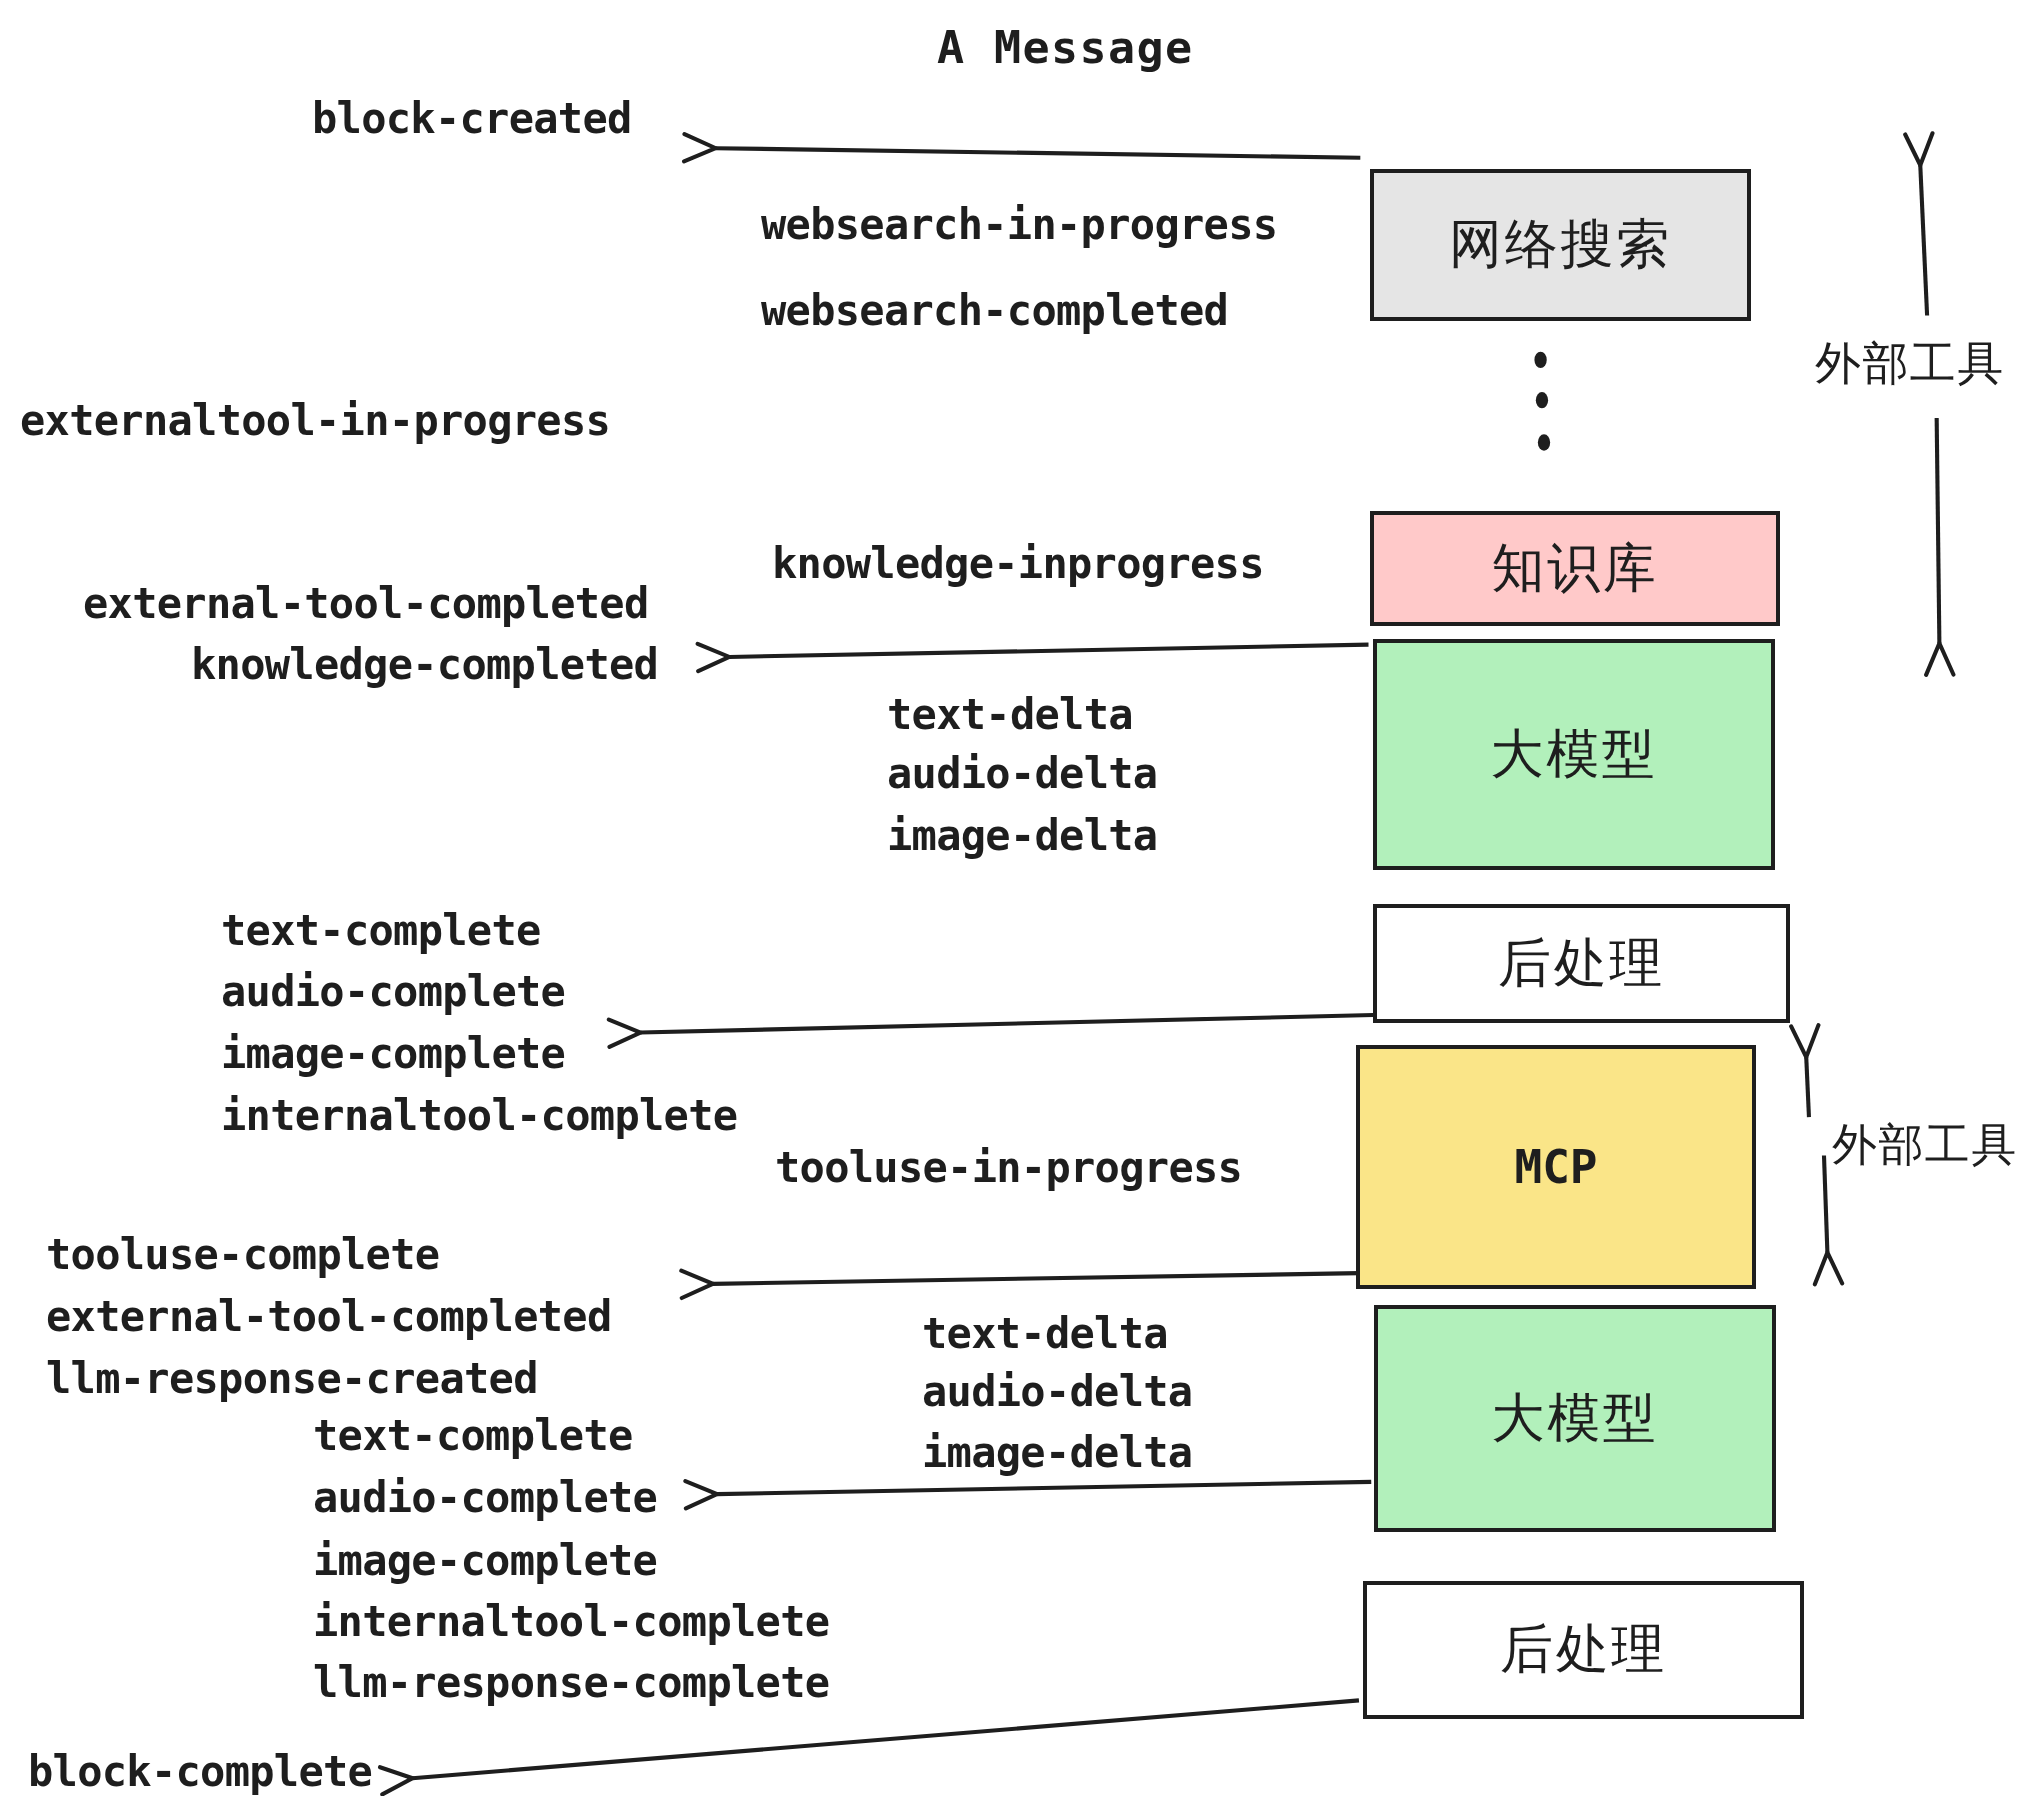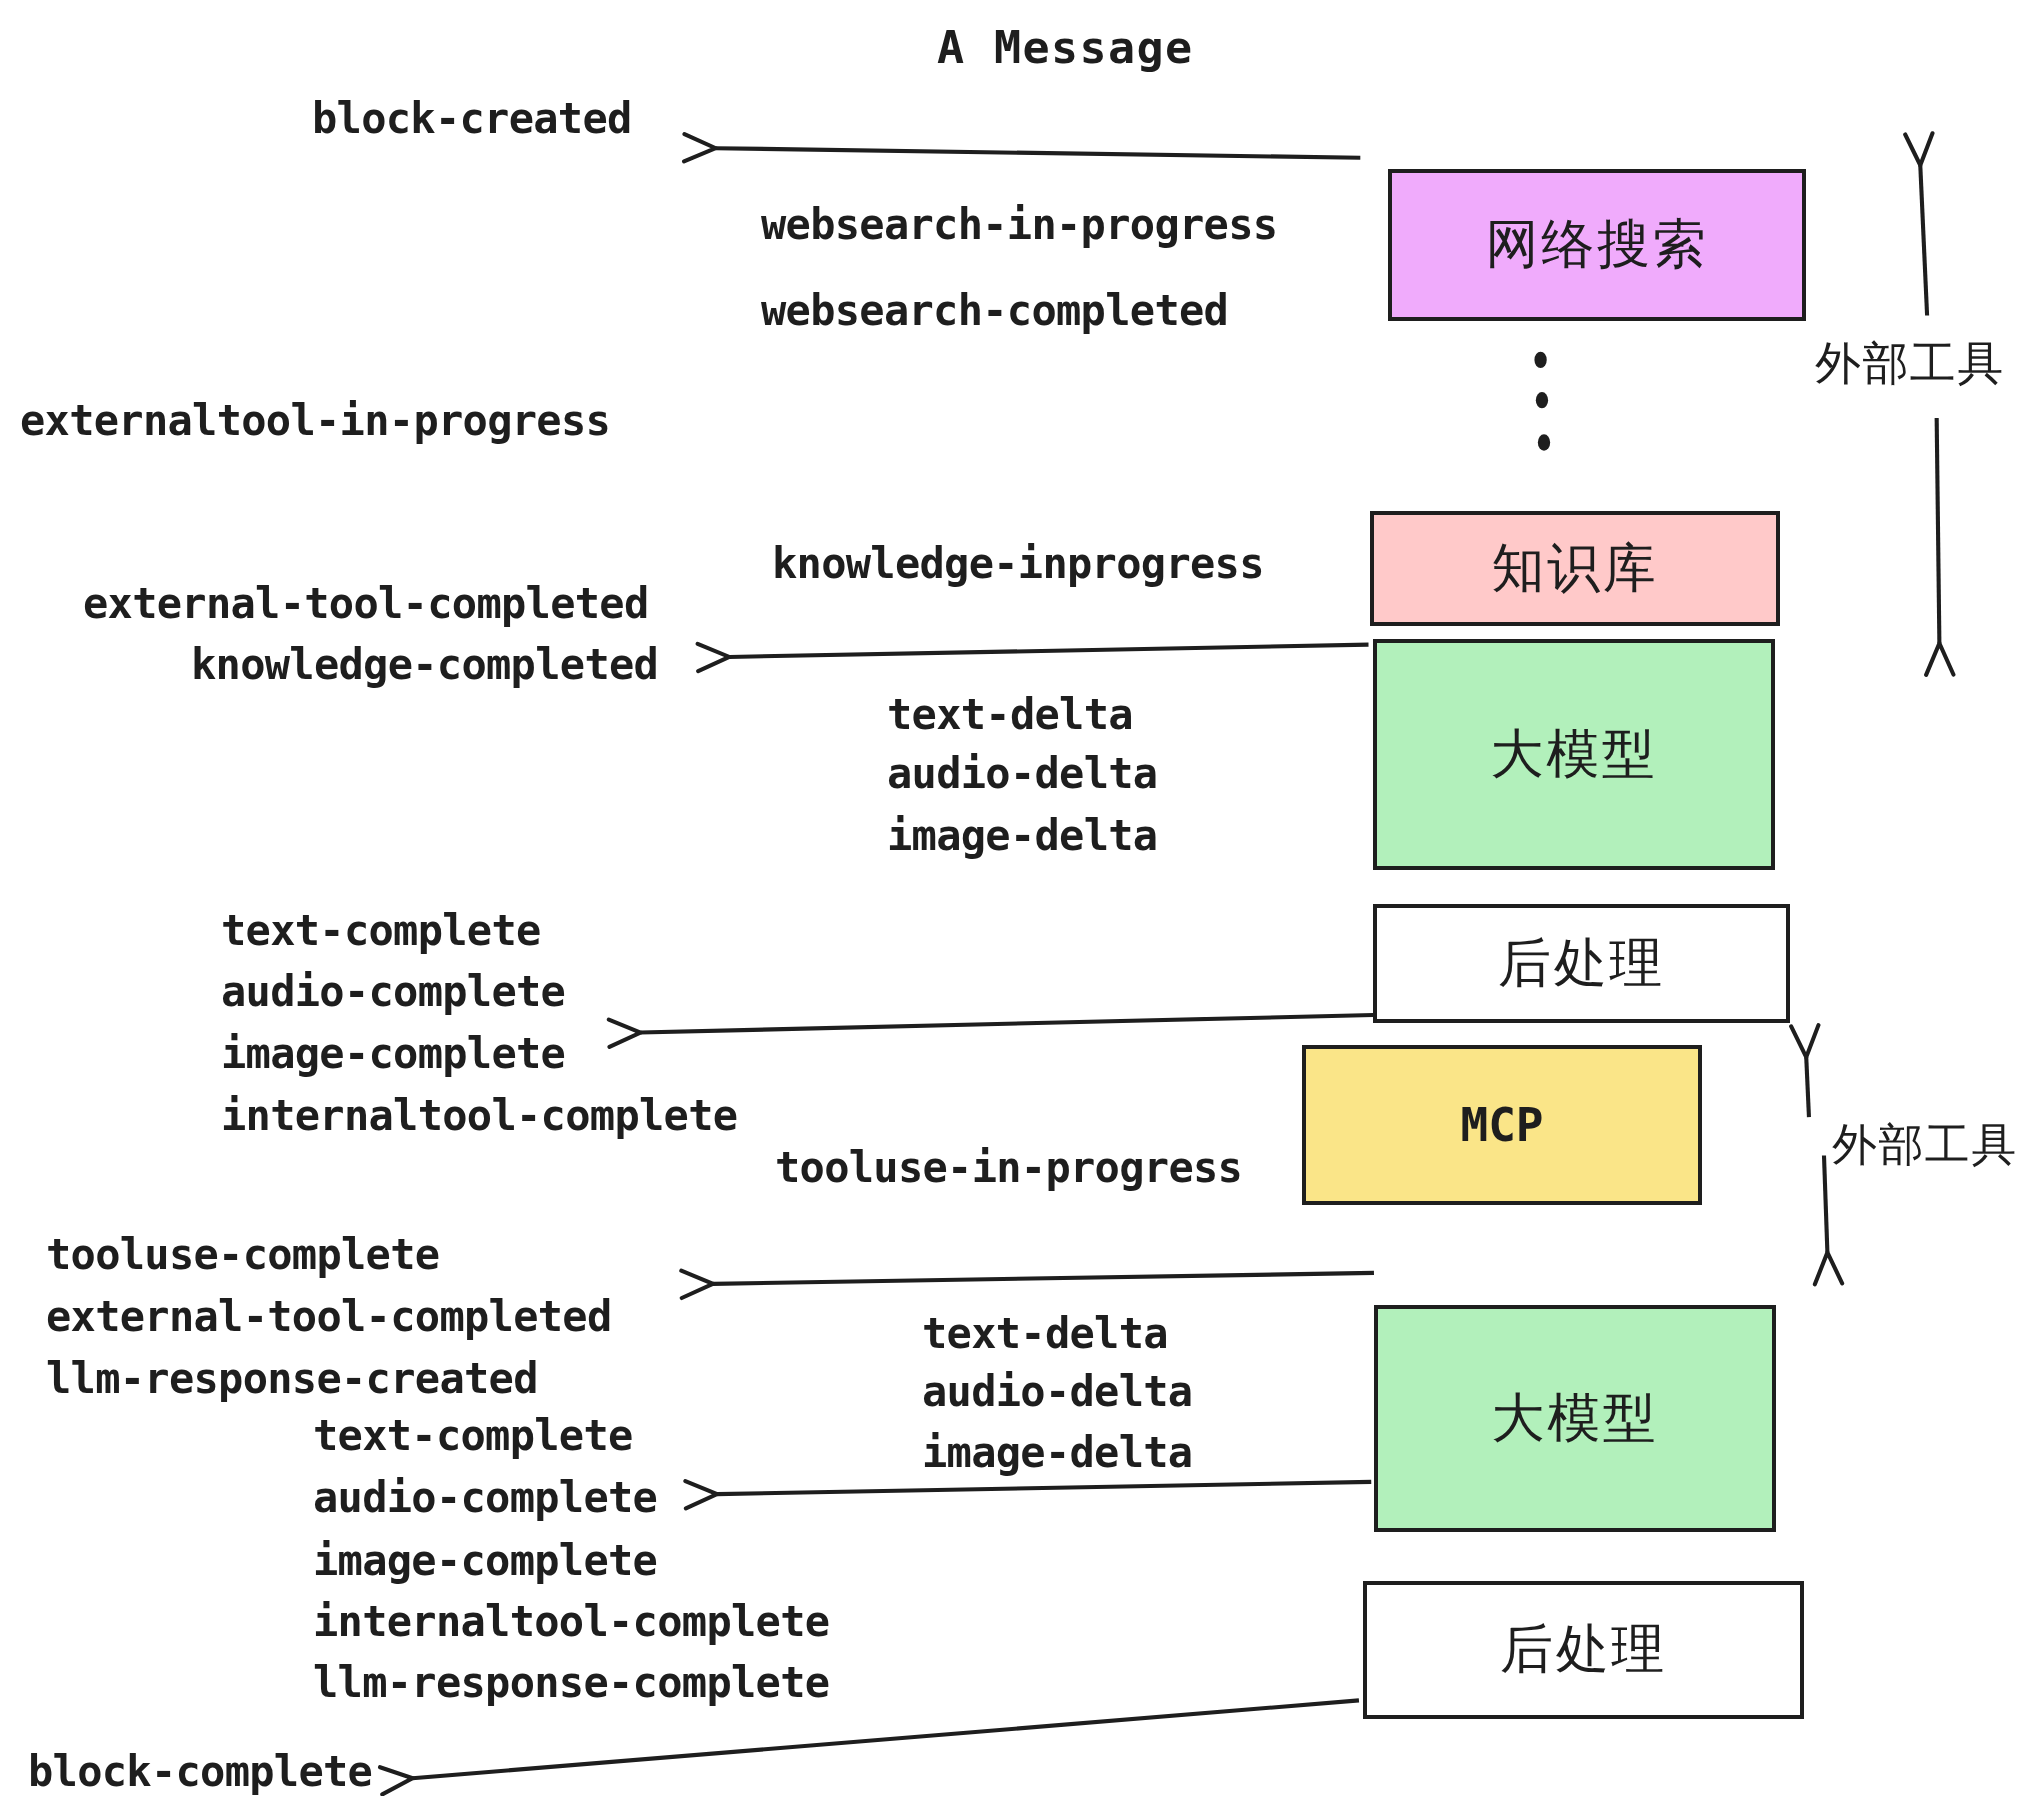--- a/index.html
+++ b/index.html
@@ -62,37 +62,37 @@
 
     <g fill="#1e1e1e">
       <ellipse cx="2256" cy="527" rx="9" ry="12"></ellipse>
       <ellipse cx="2258" cy="586" rx="9" ry="12"></ellipse>
       <ellipse cx="2261" cy="648" rx="9" ry="12"></ellipse>
     </g>
   </svg>
 
   <div class="title" style="left:937px;top:20.5px;">A Message</div>
 
-  <div class="box" style="left: 1370px; top: 169px; width: 418px; height: 152px; background: #f0abfc; margin-left: 18px;">
+  <div class="box" style="left: 1370px; top: 169px; width: 381px; height: 152px; background: #e5e5e5;">
     <span class="cjk">网络搜索</span>
   </div>
 
   <div class="box" style="left: 1370px; top: 511px; width: 410px; height: 115px; background: rgb(255, 201, 201);">
     <span class="cjk">知识库</span>
   </div>
 
   <div class="box" style="left: 1373px; top: 639px; width: 402px; height: 231px; background: rgb(178, 240, 187);">
     <span class="cjk">大模型</span>
   </div>
 
   <div class="box" style="left: 1373px; top: 904px; width: 417px; height: 119px; background: rgb(255, 255, 255);">
     <span class="cjk">后处理</span>
   </div>
 
-  <div class="box" style="left: 1302px; top: 1045px; width: 400px; height: 160px; background: rgb(250, 229, 136);">
+  <div class="box" style="left: 1356px; top: 1045px; width: 400px; height: 244px; background: rgb(250, 229, 136);">
     <span class="latin">MCP</span>
   </div>
 
   <div class="box" style="left: 1374px; top: 1305px; width: 402px; height: 227px; background: rgb(178, 240, 187);">
     <span class="cjk">大模型</span>
   </div>
 
   <div class="box" style="left: 1363px; top: 1581px; width: 441px; height: 138px; background: rgb(255, 255, 255);">
     <span class="cjk">后处理</span>
   </div>

